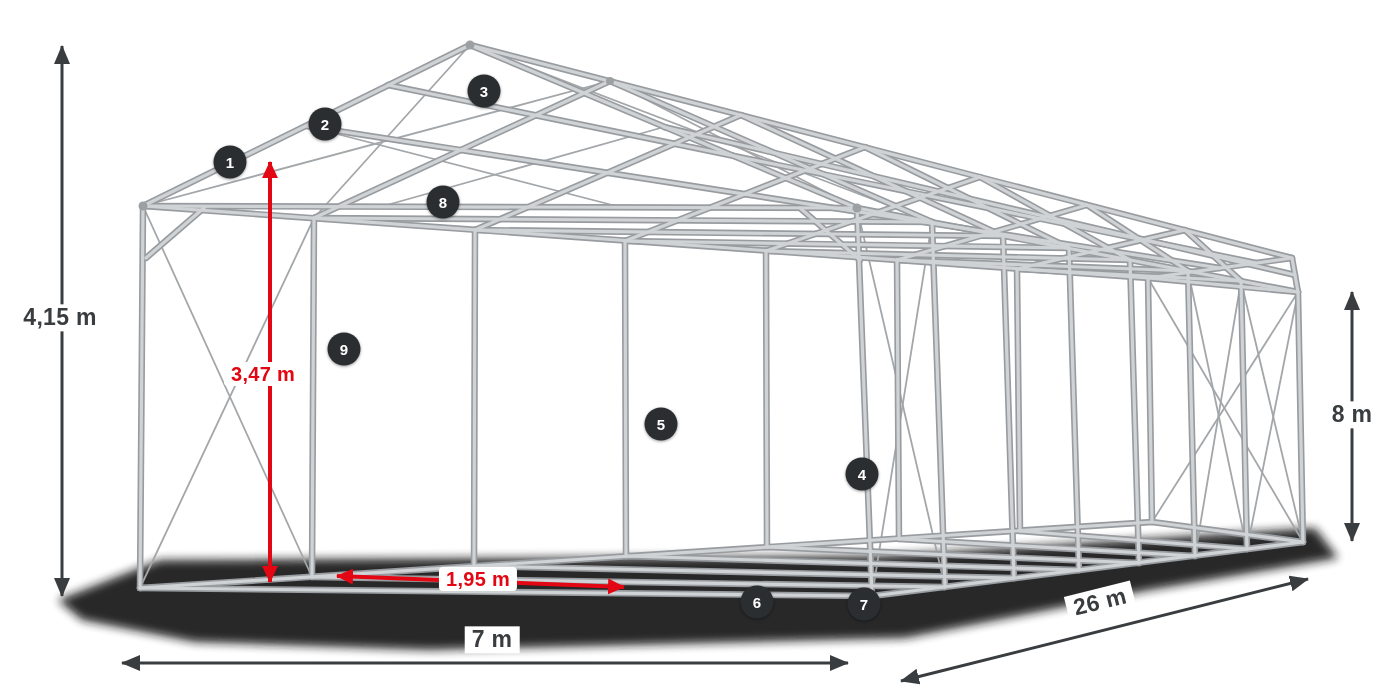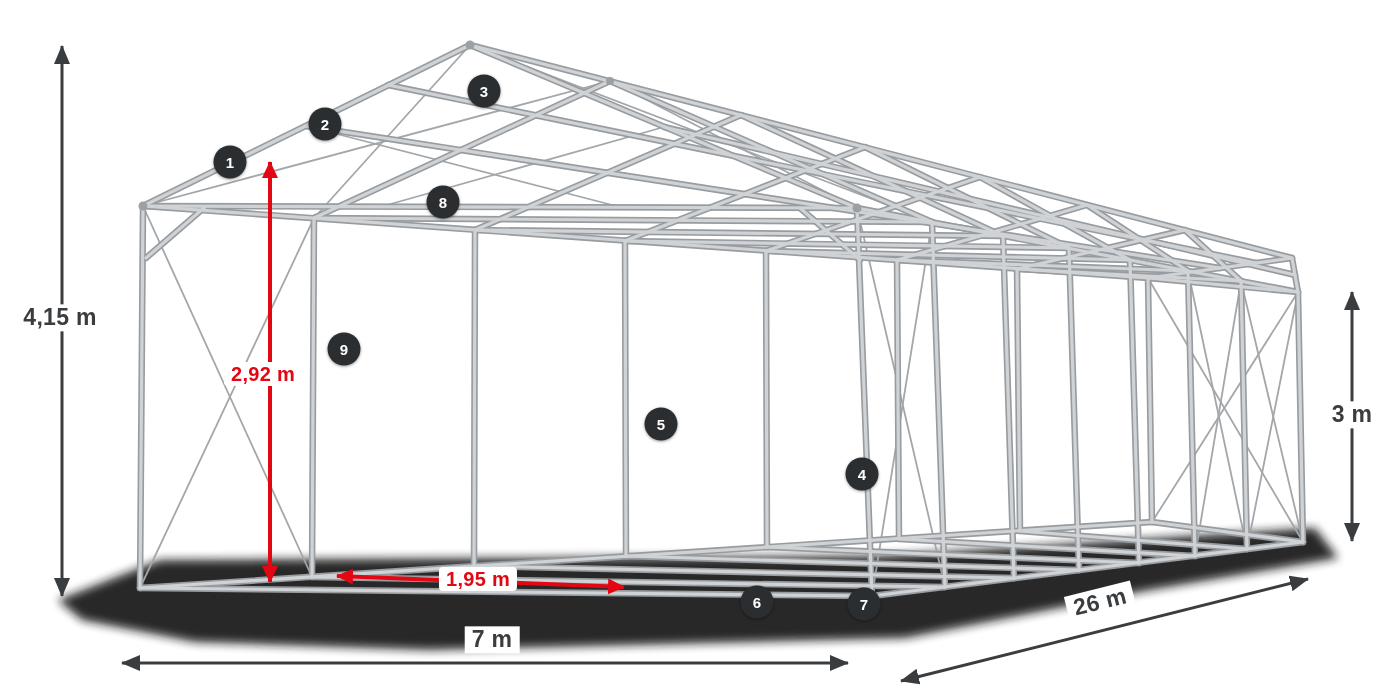--- a/index.html
+++ b/index.html
@@ -138,22 +138,22 @@
 
     <g stroke="#3a3d3f" stroke-width="3" fill="none">
       <path d="M62,46 L62,596" marker-start="url(#arrD)" marker-end="url(#arrD)"></path>
       <path d="M1352,292 L1352,541" marker-start="url(#arrD)" marker-end="url(#arrD)"></path>
       <path d="M122,663 L848,663" marker-start="url(#arrD)" marker-end="url(#arrD)"></path>
       <path d="M901,681 L1308,579" marker-start="url(#arrD)" marker-end="url(#arrD)"></path>
     </g>
   </svg>
 
   <div class="dim-label" style="left:60px;top:318px;text-align:right;">4,15 m</div>
-  <div class="dim-label red" style="left:263px;top:374px;">2,92 m</div>
-  <div class="dim-label" style="left:1352px;top:415px;">3 m</div>
+  <div class="dim-label red" style="left:263px;top:374px;">3,47 m</div>
+  <div class="dim-label" style="left:1352px;top:415px;">8 m</div>
   <div class="dim-label" style="left:492px;top:640px;">7 m</div>
   <div class="dim-label rotated" style="left:1100px;top:602px;">26 m</div>
   <div class="dim-label red" style="left:478px;top:579px;">1,95 m</div>
 
   <div class="marker" style="left:230px;top:162px;">1</div>
   <div class="marker" style="left:325px;top:124px;">2</div>
   <div class="marker" style="left:484px;top:91px;">3</div>
   <div class="marker" style="left:862px;top:474px;">4</div>
   <div class="marker" style="left:661px;top:424px;">5</div>
   <div class="marker" style="left:757px;top:602px;">6</div>

